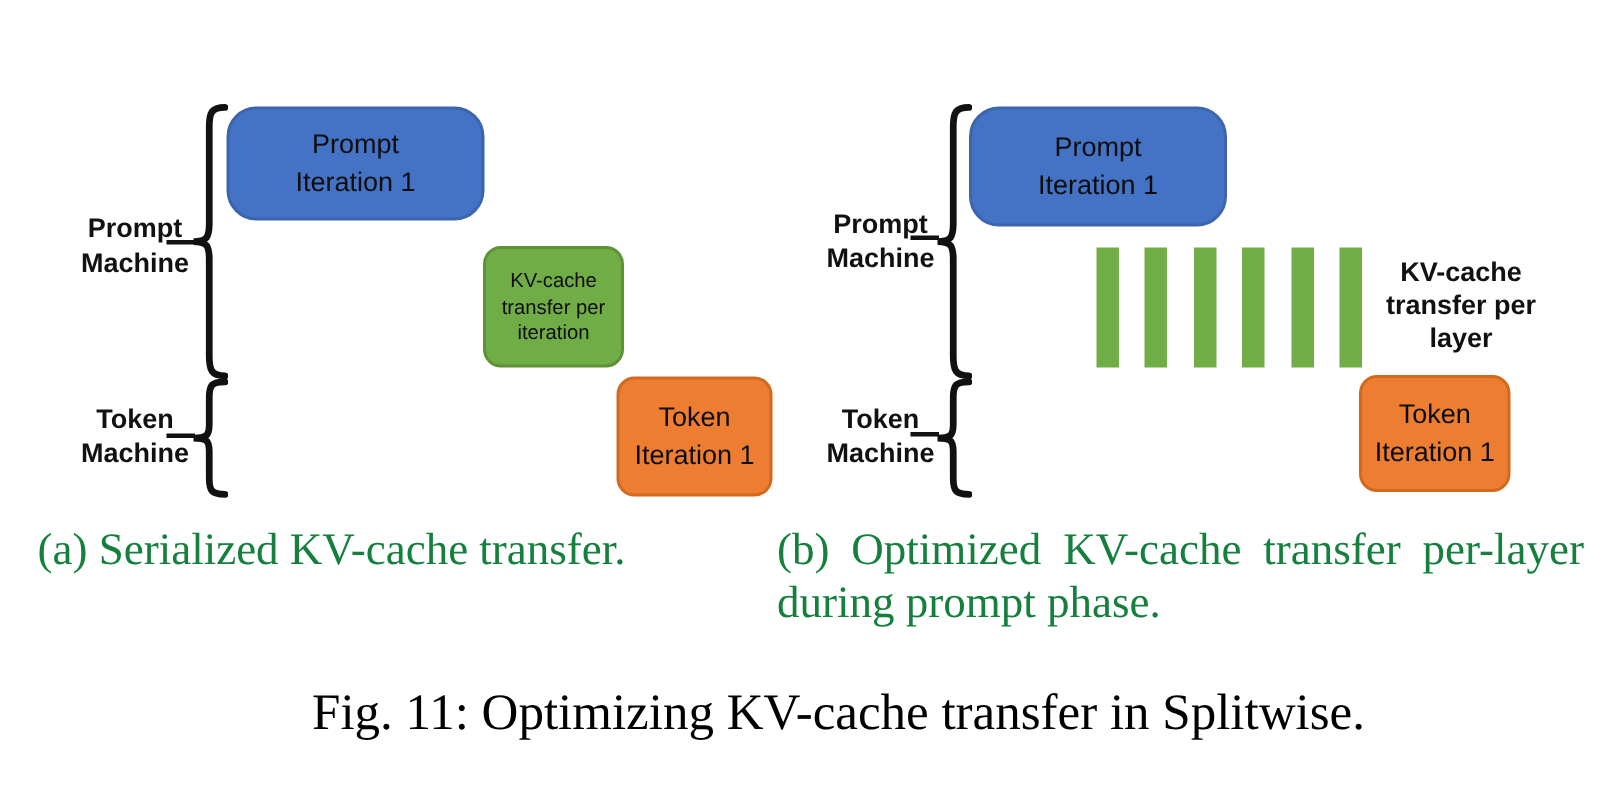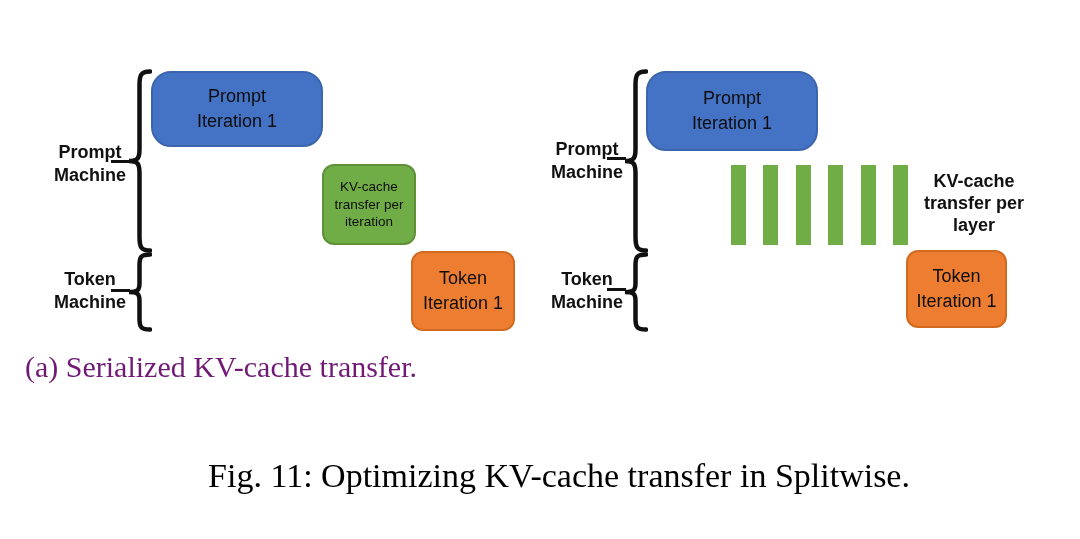--- a/index.html
+++ b/index.html
@@ -32,21 +32,21 @@
     border:2px solid var(--token-orange-border,#D16A1F);
     border-radius:12px;font-size:18px;line-height:25px;
   }
   .kv-bars{display:flex;justify-content:space-between;}
   .kv-bar{width:15px;height:100%;background:var(--kv-green,#70AD47);}
   .kv-layer-label{
     font-weight:bold;font-size:18px;line-height:22px;text-align:center;
     white-space:pre-line;color:#111;
   }
   .subcaption{
-    font-family:"Liberation Serif",serif;font-size:30px;line-height:35px;color:#701a75;
+    font-family:"Liberation Serif",serif;font-size:30px;line-height:35px;color:#15803d;
   }
   .subcaption.justify{text-align:justify;}
   .figcaption{
     font-family:"Liberation Serif",serif;font-size:34px;line-height:40px;
     color:#000;text-align:center;width:1080px;
   }
   .brace path{stroke:#111;stroke-width:4.5;fill:none;stroke-linecap:round;}
 </style>
 </head>
 <body>
@@ -113,16 +113,17 @@
     <div class="kv-layer-label abs" style="left:913px;top:170px;width:122px;">KV-cache
 transfer per
 layer</div>
 
     <div class="box orange" style="left:906px;top:250px;width:101px;height:78px;">Token
 Iteration 1</div>
   </div>
 
   <div class="subcaption abs" style="left:25px;top:349px;width:492px;white-space:nowrap;">(a) Serialized KV-cache transfer.</div>
 
+  <div class="subcaption justify abs" style="left:518px;top:349px;width:538px;">(b) Optimized KV-cache transfer per-layer during prompt phase.</div>
 
   <div class="figcaption abs" style="left:0px;top:456px;margin-left:19px;">Fig. 11: Optimizing KV-cache transfer in Splitwise.</div>
 
 </div>
 
 </body></html>

